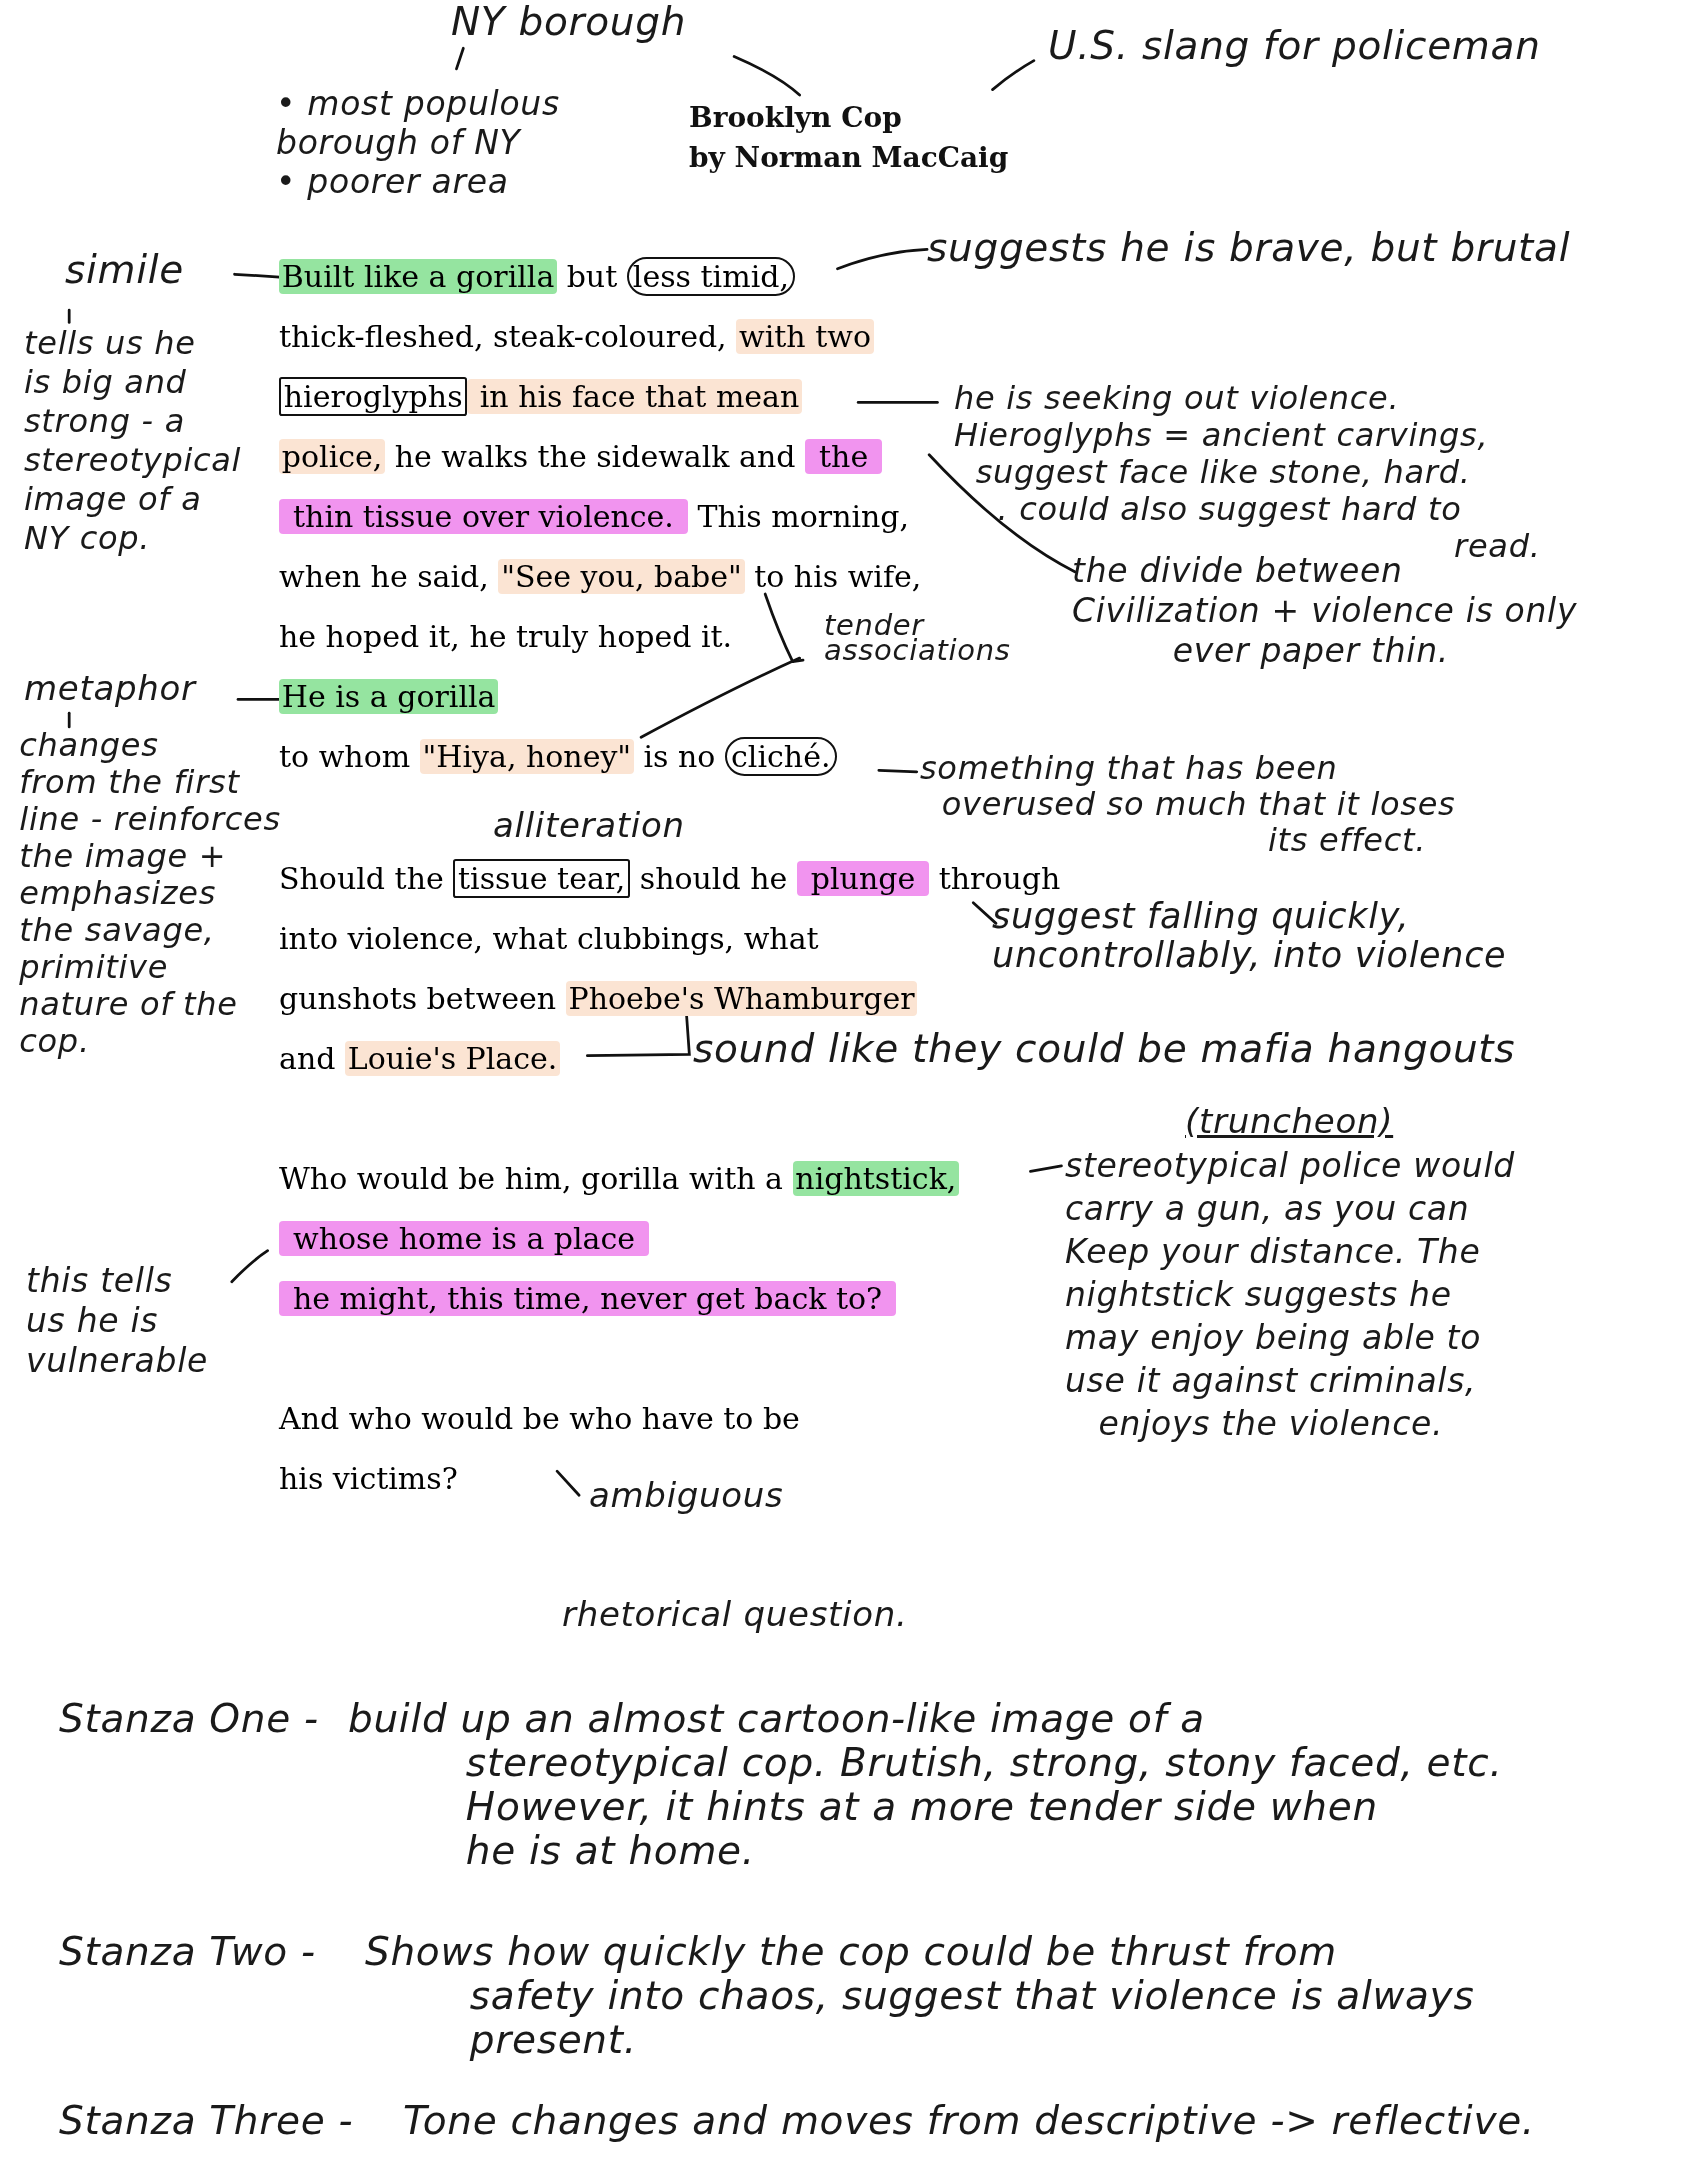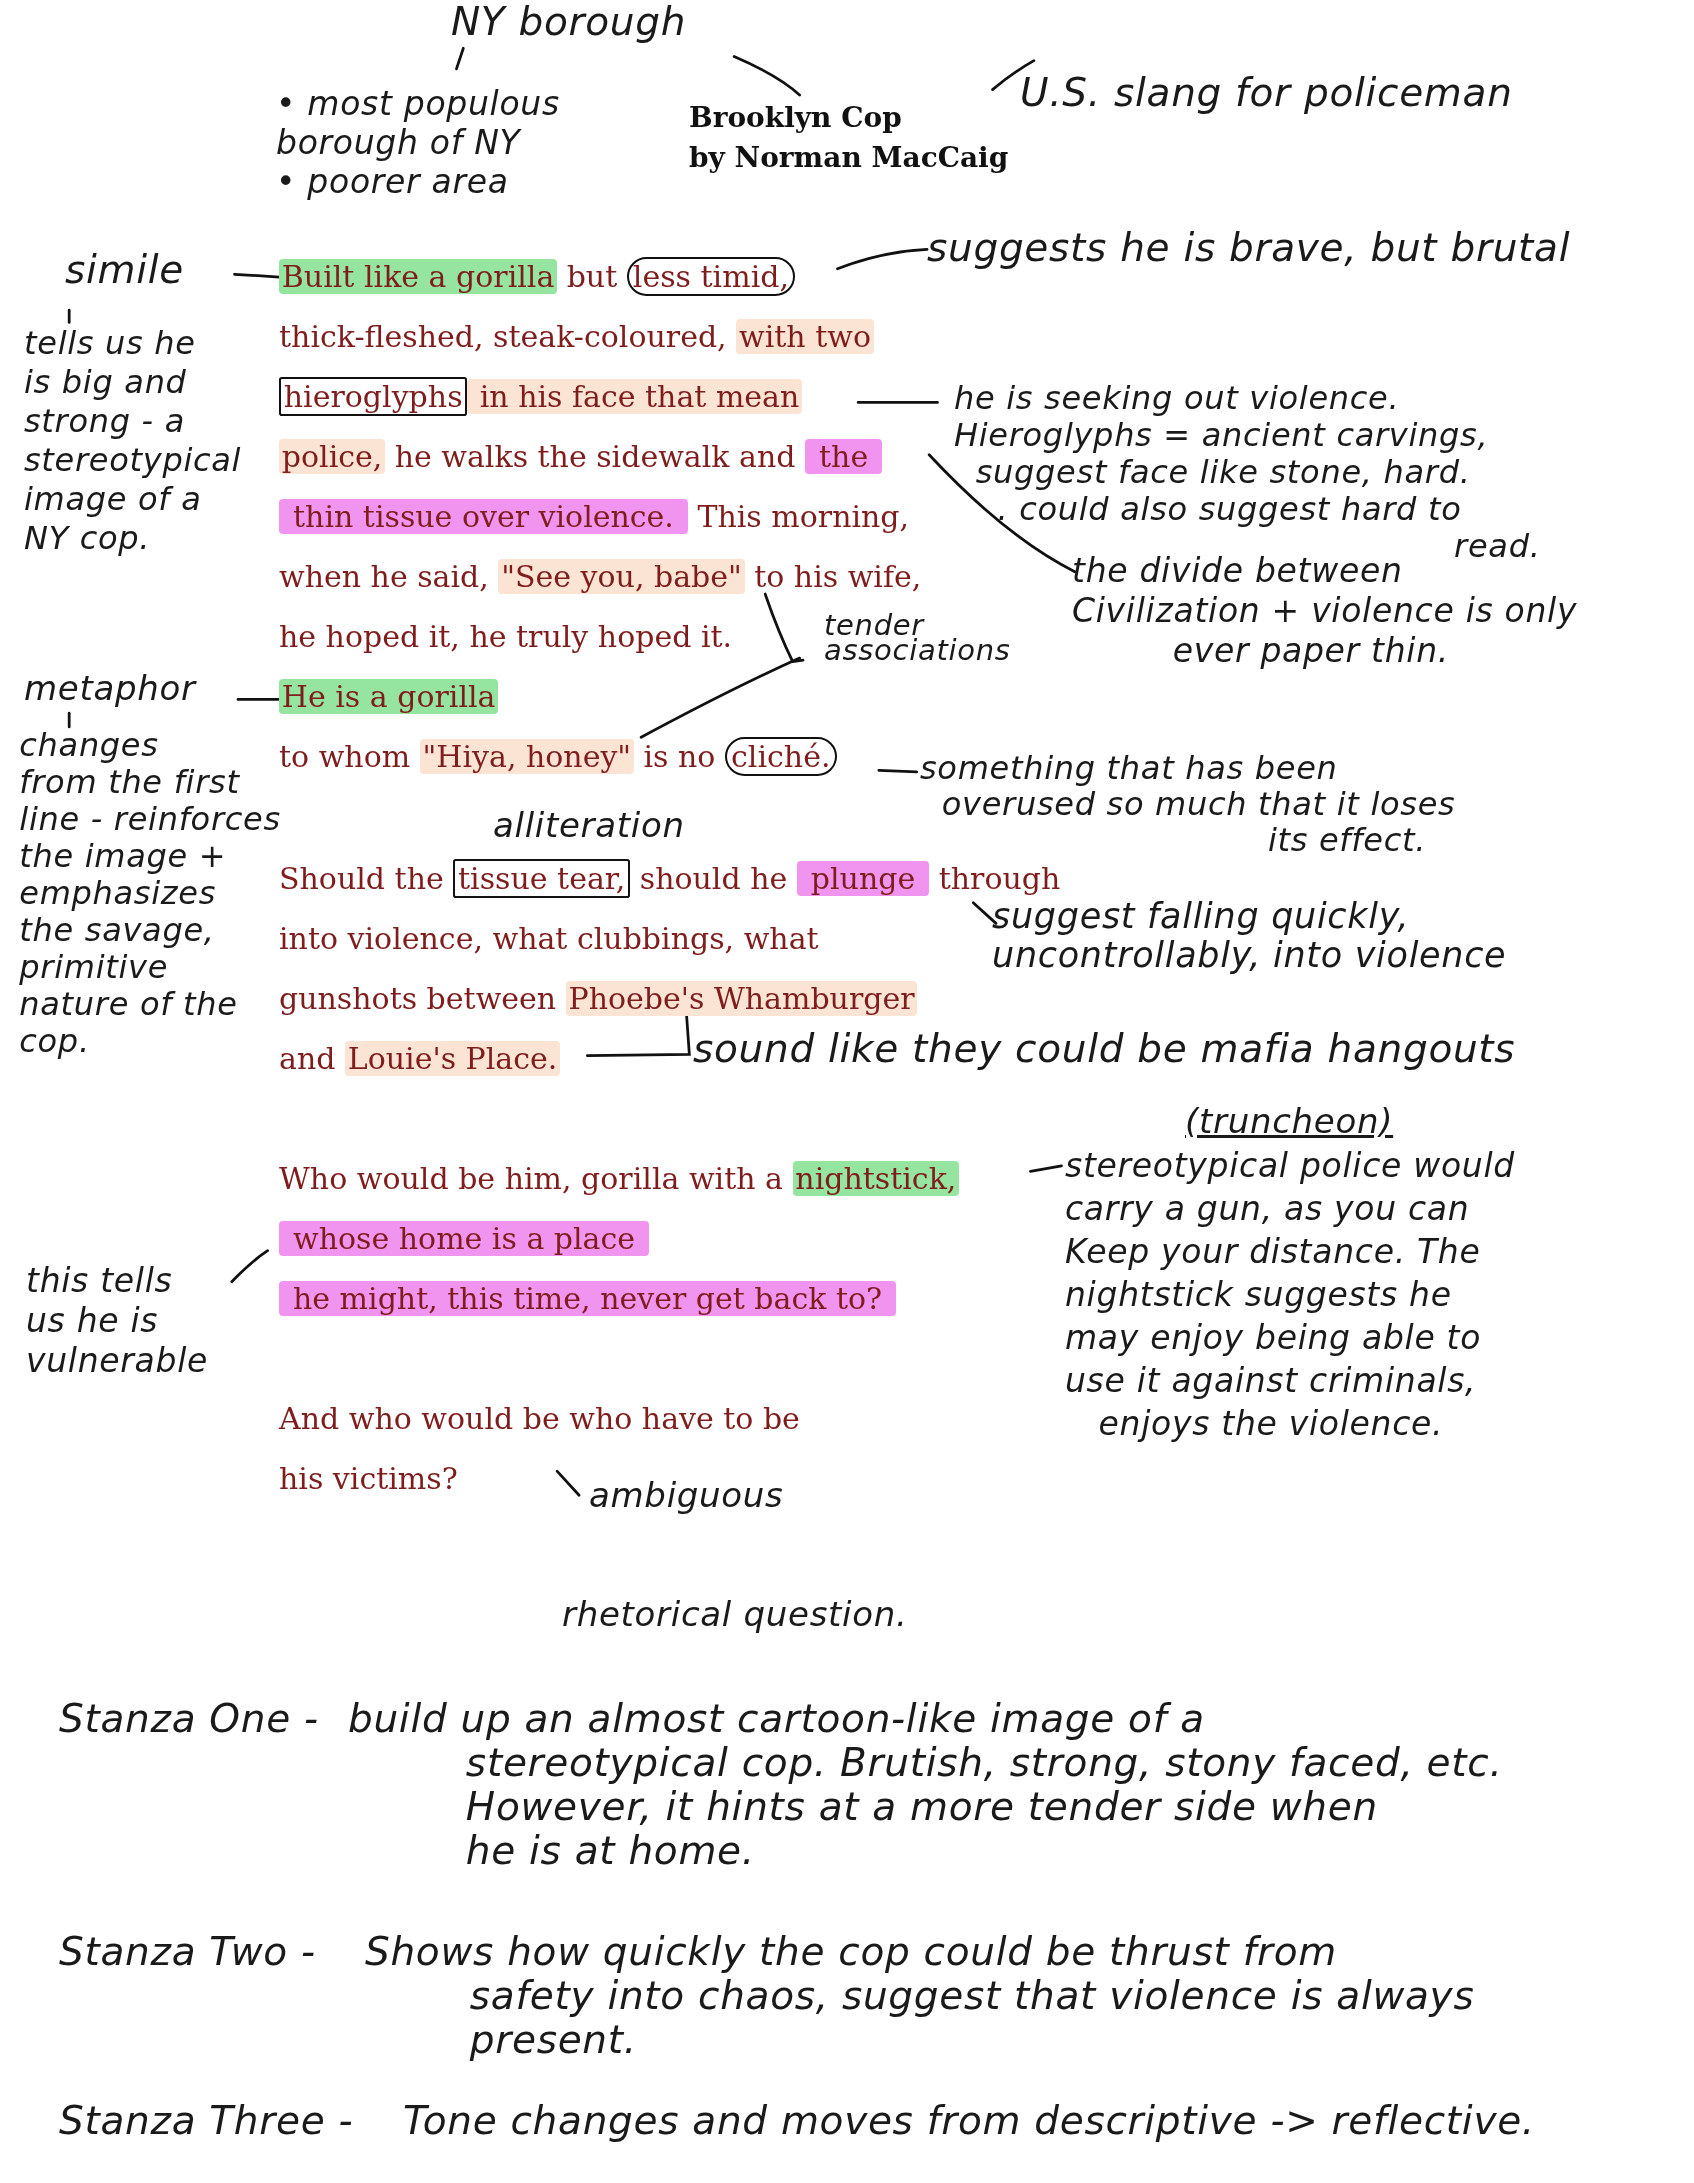--- a/index.html
+++ b/index.html
@@ -9,21 +9,21 @@
   }
   .abs { position: absolute; }
   
   .title {
     left: 689px; top: 98px; width: 386px; 
     font-family: "DejaVu Serif", serif; font-weight: bold; font-size: 28px; line-height: 40px;
   }
   
   .line {
     position: absolute; left: 279px; font-family: "DejaVu Serif", serif;
-    font-size: 30px; line-height: 41px; white-space: nowrap; color: #7f1d1d;
+    font-size: 30px; line-height: 41px; white-space: nowrap; color: #000000;
   }
   .hl-green { background: #95e4a0; border-radius: 4.1px; padding: 0 2.8px; }
   .hl-pink  { background: #f194ef; border-radius: 4.1px; padding: 0 14px; }
   .hl-peach { background: #fbe4d3; border-radius: 4.1px; padding: 0 2.8px; }
   .circled  { border: 2.8px solid #111; border-radius: 27.6px; padding: 0 4.1px; }
   .boxed    { border: 2.8px solid #111; border-radius: 2.8px; padding: 0 2.8px; }
   
   .note {
     position: absolute; font-family: "DejaVu Sans", sans-serif; font-weight: normal;
     font-size: 34px; line-height: 40px; color: #1a1a1a; white-space: pre; letter-spacing: 0.7px;
@@ -56,21 +56,21 @@
   <path d="M852 1532 L1000 1530 L995 1460"></path>
   <path d="M1495 1700 L1540 1692"></path>
   <path d="M336 1860 Q365 1830 388 1815"></path>
   <path d="M808 2135 L840 2170"></path>
 </svg>
 
 <div class="note lg" style="left:451px; top:0px;">NY borough</div>
 <div class="note" style="left:276px; top:84px; font-size:33px; line-height:39px;">• most populous
 borough of NY
 • poorer area</div>
-<div class="note lg" style="left:1020px; top:24px;margin-top:47px;">U.S. slang for policeman</div>
+<div class="note lg" style="left:1048px; top:24px;">U.S. slang for policeman</div>
 
 <div class="abs title">
   <div>Brooklyn Cop</div>
   <div>by Norman MacCaig</div>
 </div>
 
 <div class="line" style="top:256px;">
   <span class="hl-green">Built like a gorilla</span><span> but </span><span class="circled">less timid,</span>
 </div>
 <div class="line" style="top:316px;">

